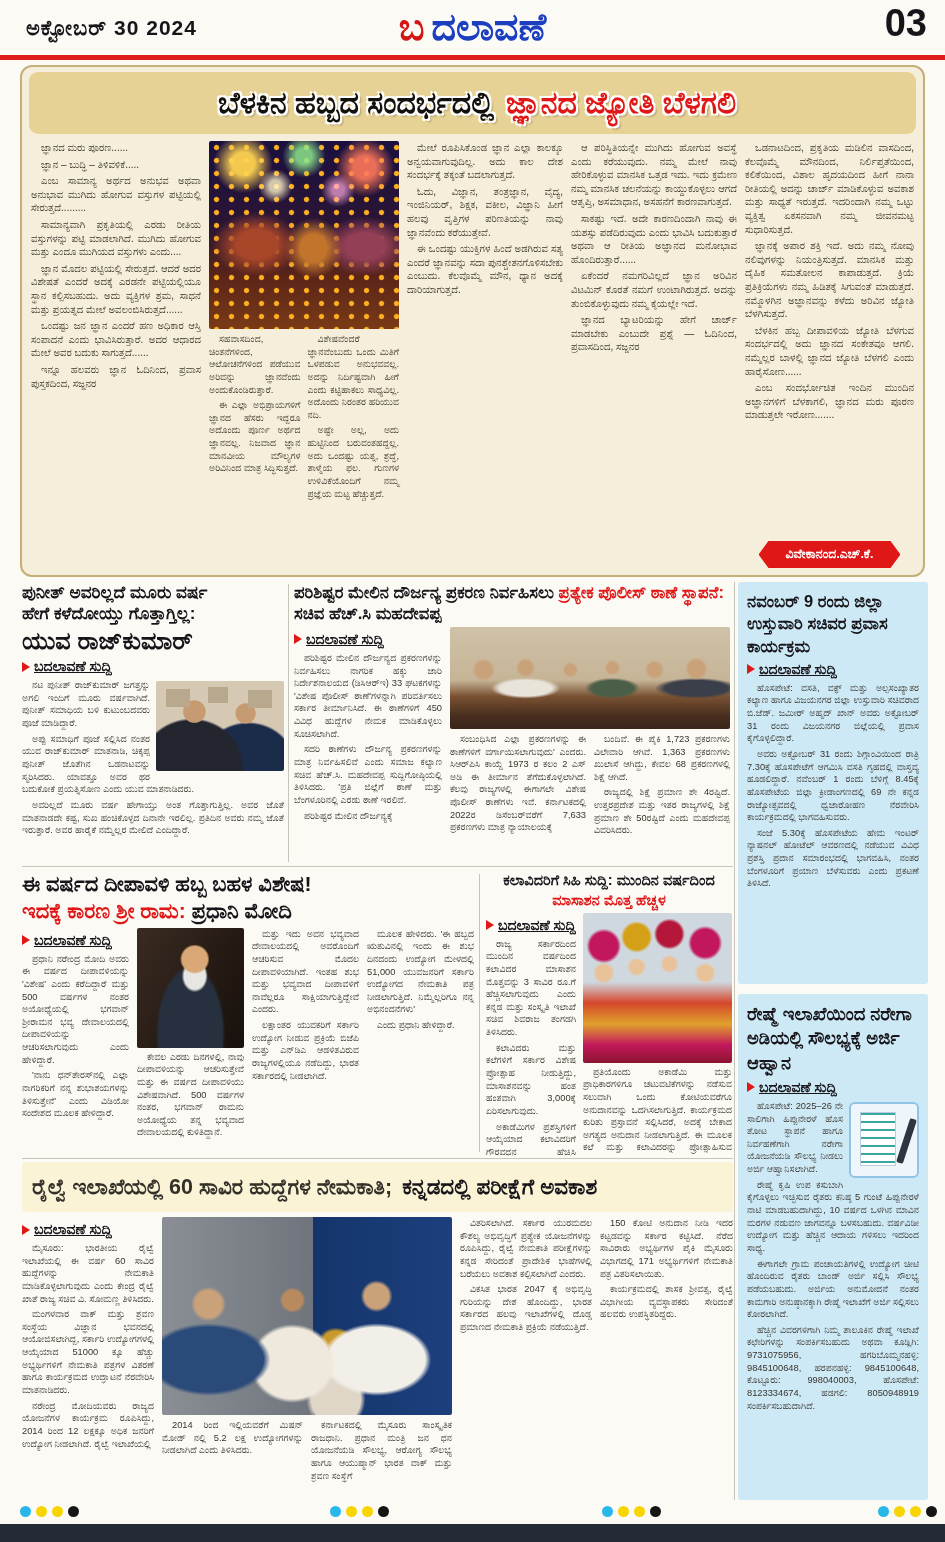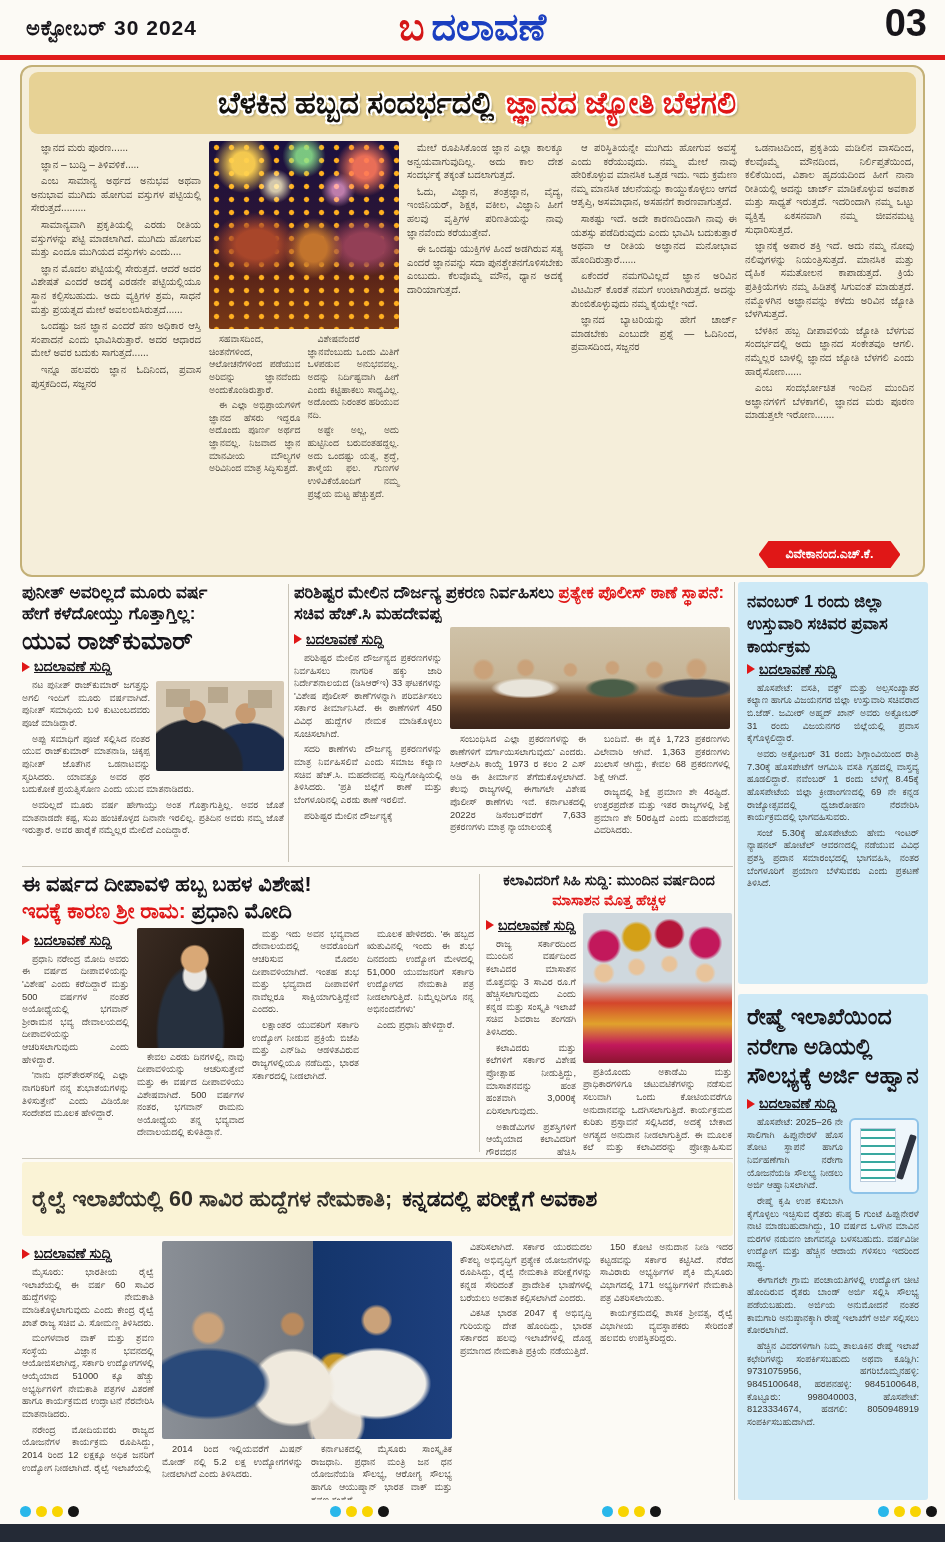--- a/index.html
+++ b/index.html
@@ -116,23 +116,23 @@
   .diwali-block{left:22px;top:870px;width:452px;height:286px;}
   .diwali-block .hl{font-size:21px;line-height:1.3;}
   .diwali-row{display:flex;gap:8px;margin-top:3px;}
   .diwali-row .dc{flex:1;min-width:0;}
   .artists-block{left:486px;top:870px;width:246px;height:286px;}
   .artists-block .hl{font-size:14.5px;line-height:1.4;text-align:center;}
   .artists-row{display:flex;gap:7px;margin-top:2px;}
   .artists-c1{width:90px;flex:none;}
   .artists-c2{flex:1;}
   .silk-box{left:738px;top:994px;width:190px;height:506px;background:#cde9f6;border-radius:3px;padding:8px 9px;}
-  .silk-box .hl{font-size:22px;line-height:1.35;}
+  .silk-box .hl{font-size:18px;line-height:1.35;}
   .railway-block{left:22px;top:1162px;width:711px;height:338px;}
-  .rail-strip{height:42px;background:#faf3d6;border-radius:3px;display:flex;align-items:center;padding:16px 10px;gap:10px;}
+  .rail-strip{height:42px;background:#faf3d6;border-radius:3px;display:flex;align-items:center;padding:4px 10px;gap:10px;}
   .rail-strip span{font-size:21.5px;font-weight:bold;white-space:nowrap;}
   .rail-row{display:flex;gap:8px;margin-top:5px;height:286px;overflow:hidden;}
   .rail-c1{width:132px;flex:none;}
   .rail-c2{width:290px;flex:none;}
   .rail-c3{width:132px;flex:none;}
   .rail-c4{flex:1;min-width:0;}
   
   .vline{position:absolute;width:1px;background:#c9c4b8;}
   .hline{position:absolute;height:1px;background:#c9c4b8;}
   .dots{position:absolute;top:1506px;display:flex;gap:5px;}
@@ -234,21 +234,21 @@
         <div class="two-col sm">
           <p class="body">ಸಂಬಂಧಿಸಿದ ಎಲ್ಲಾ ಪ್ರಕರಣಗಳನ್ನು ಈ ಠಾಣೆಗಳಿಗೆ ವರ್ಗಾಯಿಸಲಾಗುವುದು' ಎಂದರು. ಸಿಆರ್‌ಪಿಸಿ ಕಾಯ್ದೆ 1973 ರ ಕಲಂ 2 ಎಸ್ ಅಡಿ ಈ ತೀರ್ಮಾನ ತೆಗೆದುಕೊಳ್ಳಲಾಗಿದೆ. ಕೆಲವು ರಾಜ್ಯಗಳಲ್ಲಿ ಈಗಾಗಲೇ ವಿಶೇಷ ಪೊಲೀಸ್ ಠಾಣೆಗಳು ಇವೆ. ಕರ್ನಾಟಕದಲ್ಲಿ 2022ರ ಡಿಸೆಂಬರ್‌ವರೆಗೆ 7,633 ಪ್ರಕರಣಗಳು ಮಾತ್ರ ನ್ಯಾಯಾಲಯಕ್ಕೆ</p>
           <p class="body">ಬಂದಿವೆ. ಈ ಪೈಕಿ 1,723 ಪ್ರಕರಣಗಳು ವಿಲೇವಾರಿ ಆಗಿವೆ. 1,363 ಪ್ರಕರಣಗಳು ಖುಲಾಸೆ ಆಗಿದ್ದು, ಕೇವಲ 68 ಪ್ರಕರಣಗಳಲ್ಲಿ ಶಿಕ್ಷೆ ಆಗಿದೆ.</p>
           <p class="body">ರಾಜ್ಯದಲ್ಲಿ ಶಿಕ್ಷೆ ಪ್ರಮಾಣ ಶೇ 4ರಷ್ಟಿದೆ. ಉತ್ತರಪ್ರದೇಶ ಮತ್ತು ಇತರ ರಾಜ್ಯಗಳಲ್ಲಿ ಶಿಕ್ಷೆ ಪ್ರಮಾಣ ಶೇ 50ರಷ್ಟಿದೆ ಎಂದು ಮಹದೇವಪ್ಪ ವಿವರಿಸಿದರು.</p>
         </div>
       </div>
     </div>
   </div>
 
   <div class="abs nov-box">
-    <div class="hl">ನವಂಬರ್ 1 ರಂದು ಜಿಲ್ಲಾ ಉಸ್ತುವಾರಿ ಸಚಿವರ ಪ್ರವಾಸ ಕಾರ್ಯಕ್ರಮ</div>
+    <div class="hl">ನವಂಬರ್ 9 ರಂದು ಜಿಲ್ಲಾ ಉಸ್ತುವಾರಿ ಸಚಿವರ ಪ್ರವಾಸ ಕಾರ್ಯಕ್ರಮ</div>
     <div class="byline">
       <span class="tri"></span>
       <span class="bl-text">ಬದಲಾವಣೆ ಸುದ್ದಿ</span>
     </div>
     <div class="sm">
       <p class="body">ಹೊಸಪೇಟೆ: ವಸತಿ, ವಕ್ಫ್ ಮತ್ತು ಅಲ್ಪಸಂಖ್ಯಾತರ ಕಲ್ಯಾಣ ಹಾಗೂ ವಿಜಯನಗರ ಜಿಲ್ಲಾ ಉಸ್ತುವಾರಿ ಸಚಿವರಾದ ಬಿ.ಜೆಡ್. ಜಮೀರ್ ಅಹ್ಮದ್ ಖಾನ್ ಅವರು ಅಕ್ಟೋಬರ್ 31 ರಂದು ವಿಜಯನಗರ ಜಿಲ್ಲೆಯಲ್ಲಿ ಪ್ರವಾಸ ಕೈಗೊಳ್ಳಲಿದ್ದಾರೆ.</p>
       <p class="body">ಅವರು ಅಕ್ಟೋಬರ್ 31 ರಂದು ಶಿಗ್ಗಾಂವಿಯಿಂದ ರಾತ್ರಿ 7.30ಕ್ಕೆ ಹೊಸಪೇಟೆಗೆ ಆಗಮಿಸಿ ವಸತಿ ಗೃಹದಲ್ಲಿ ವಾಸ್ತವ್ಯ ಹೂಡಲಿದ್ದಾರೆ. ನವೆಂಬರ್ 1 ರಂದು ಬೆಳಿಗ್ಗೆ 8.45ಕ್ಕೆ ಹೊಸಪೇಟೆಯ ಜಿಲ್ಲಾ ಕ್ರೀಡಾಂಗಣದಲ್ಲಿ 69 ನೇ ಕನ್ನಡ ರಾಜ್ಯೋತ್ಸವದಲ್ಲಿ ಧ್ವಜಾರೋಹಣ ನೆರವೇರಿಸಿ ಕಾರ್ಯಕ್ರಮದಲ್ಲಿ ಭಾಗವಹಿಸುವರು.</p>
       <p class="body">ಸಂಜೆ 5.30ಕ್ಕೆ ಹೊಸಪೇಟೆಯ ಹೇಮ ಇಂಟರ್ ನ್ಯಾಷನಲ್ ಹೋಟೆಲ್ ಆವರಣದಲ್ಲಿ ನಡೆಯುವ ವಿವಿಧ ಪ್ರಶಸ್ತಿ ಪ್ರದಾನ ಸಮಾರಂಭದಲ್ಲಿ ಭಾಗವಹಿಸಿ, ನಂತರ ಬೆಂಗಳೂರಿಗೆ ಪ್ರಯಾಣ ಬೆಳೆಸುವರು ಎಂದು ಪ್ರಕಟಣೆ ತಿಳಿಸಿದೆ.</p>
     </div>
   </div>

